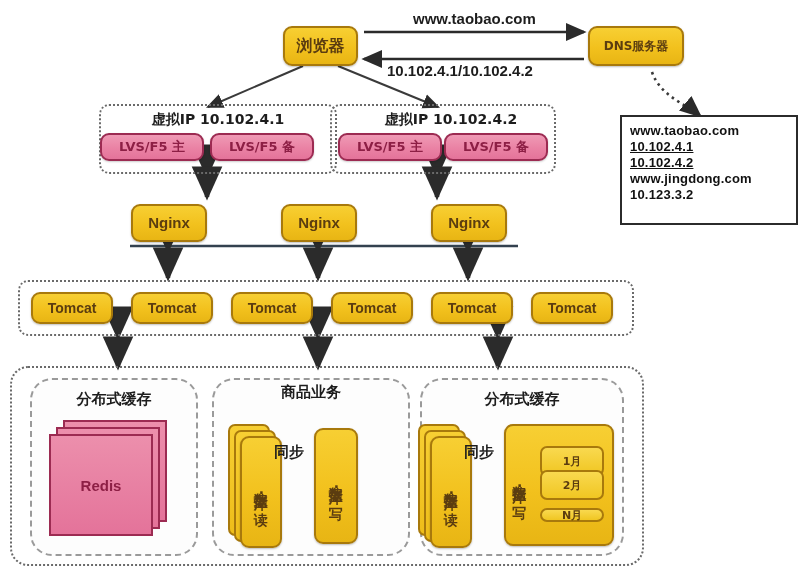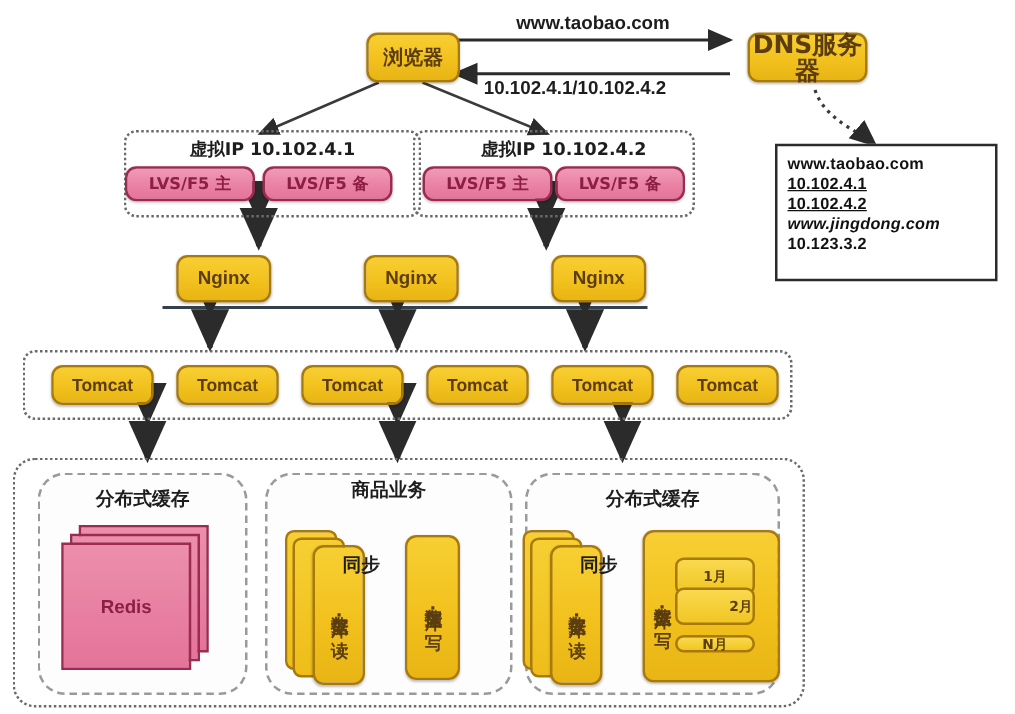--- a/index.html
+++ b/index.html
@@ -16,21 +16,20 @@
     position: absolute;
     background: linear-gradient(180deg,#f7cf33 0%, #f2c11d 55%, #e8b514 100%);
     border: 2px solid #a8790c;
     border-radius: 9px;
     color: #5b3d10;
     font-weight: bold;
     display: flex; align-items: center; justify-content: center;
     text-align: center;
     line-height: 1.05;
     box-shadow: 0 1px 2px rgba(0,0,0,.25);
-    margin-left: 10px;
   }
   .pink-node {
     position: absolute;
     background: linear-gradient(180deg,#ef9ab5 0%, #ea82a4 55%, #e4739a 100%);
     border: 2px solid #9c2b52;
     border-radius: 9px;
     color: #8d1f45;
     font-weight: bold;
     display: flex; align-items: center; justify-content: center;
     text-align: center;
@@ -133,33 +132,33 @@
     <line x1="312" y1="496" x2="272" y2="496" stroke="#1a1a1a" stroke-width="4" marker-end="url(#ah-s)"></line>
 
     <line x1="462" y1="468" x2="502" y2="468" stroke="#1a1a1a" stroke-width="4" marker-end="url(#ah-s)"></line>
     <line x1="502" y1="496" x2="462" y2="496" stroke="#1a1a1a" stroke-width="4" marker-end="url(#ah-s)"></line>
   </svg>
 
   <div class="gold-node cn-label" style="left:283px; top:26px; width:75px; height:40px; font-size:16px;">
     <span>浏览器</span>
   </div>
 
-  <div class="gold-node cn-label" style="left:588px; top:26px; width:96px; height:40px; font-size:20px;">
+  <div class="gold-node cn-label" style="left:588px; top:26px; width:96px; height:40px; font-size:12px;">
     <span>DNS服务器</span>
   </div>
 
   <div class="label" style="left:413px; top:10px; font-size:15px;">www.taobao.com</div>
 
   <div class="label" style="left:387px; top:62px; font-size:15px;">10.102.4.1/10.102.4.2</div>
 
   <div class="plain-box" style="left:620px; top:115px; width:178px; height:110px; padding:6px 8px;">
     <div class="dns-line" style="margin-bottom:1px;">www.taobao.com</div>
     <div class="dns-line u" style="margin-bottom:1px;">10.102.4.1</div>
     <div class="dns-line u" style="margin-bottom:1px;">10.102.4.2</div>
-    <div class="dns-line" style="margin-bottom:1px;font-style:italic;">www.jingdong.com</div>
+    <div class="dns-line" style="margin-bottom:1px;">www.jingdong.com</div>
     <div class="dns-line">10.123.3.2</div>
   </div>
 
   <div class="dotted-box" style="left:99px; top:104px; width:238px; height:70px;">
     <div class="label cn-label" style="left:0; top:5px; width:100%; text-align:center; font-size:14px;">虚拟IP 10.102.4.1</div>
   </div>
   <div class="pink-node cn-label" style="left:100px; top:133px; width:104px; height:28px; font-size:13px;">
     <span>LVS/F5 主</span>
   </div>
   <div class="pink-node cn-label" style="left:210px; top:133px; width:104px; height:28px; font-size:13px;">
@@ -239,20 +238,20 @@
     <span class="v-cjk">数据库·读</span>
   </div>
   <div class="label cn-label" style="left:464px; top:443px; font-size:15px;">同步</div>
 
   <div class="gold-node" style="left:504px; top:424px; width:110px; height:122px; justify-content:flex-start; align-items:center;">
     <span class="v-cjk cn-label" style="font-size:14px; margin-left:6px;">数据库·写</span>
   </div>
   <div class="part-chip cn-label" style="left:540px; top:432px; width:64px; height:30px;margin-top:14px;">
     <span>1月</span>
   </div>
-  <div class="part-chip cn-label" style="left:540px; top:470px; width:64px; height:30px;justify-content:flex-end;">
+  <div class="part-chip cn-label" style="left:540px; top:470px; width:64px; height:30px;">
     <span>2月</span>
   </div>
   <div class="part-chip cn-label" style="left:540px; top:508px; width:64px; height:14px;">
     <span>N月</span>
   </div>
 
 </div>
 
 </body></html>

